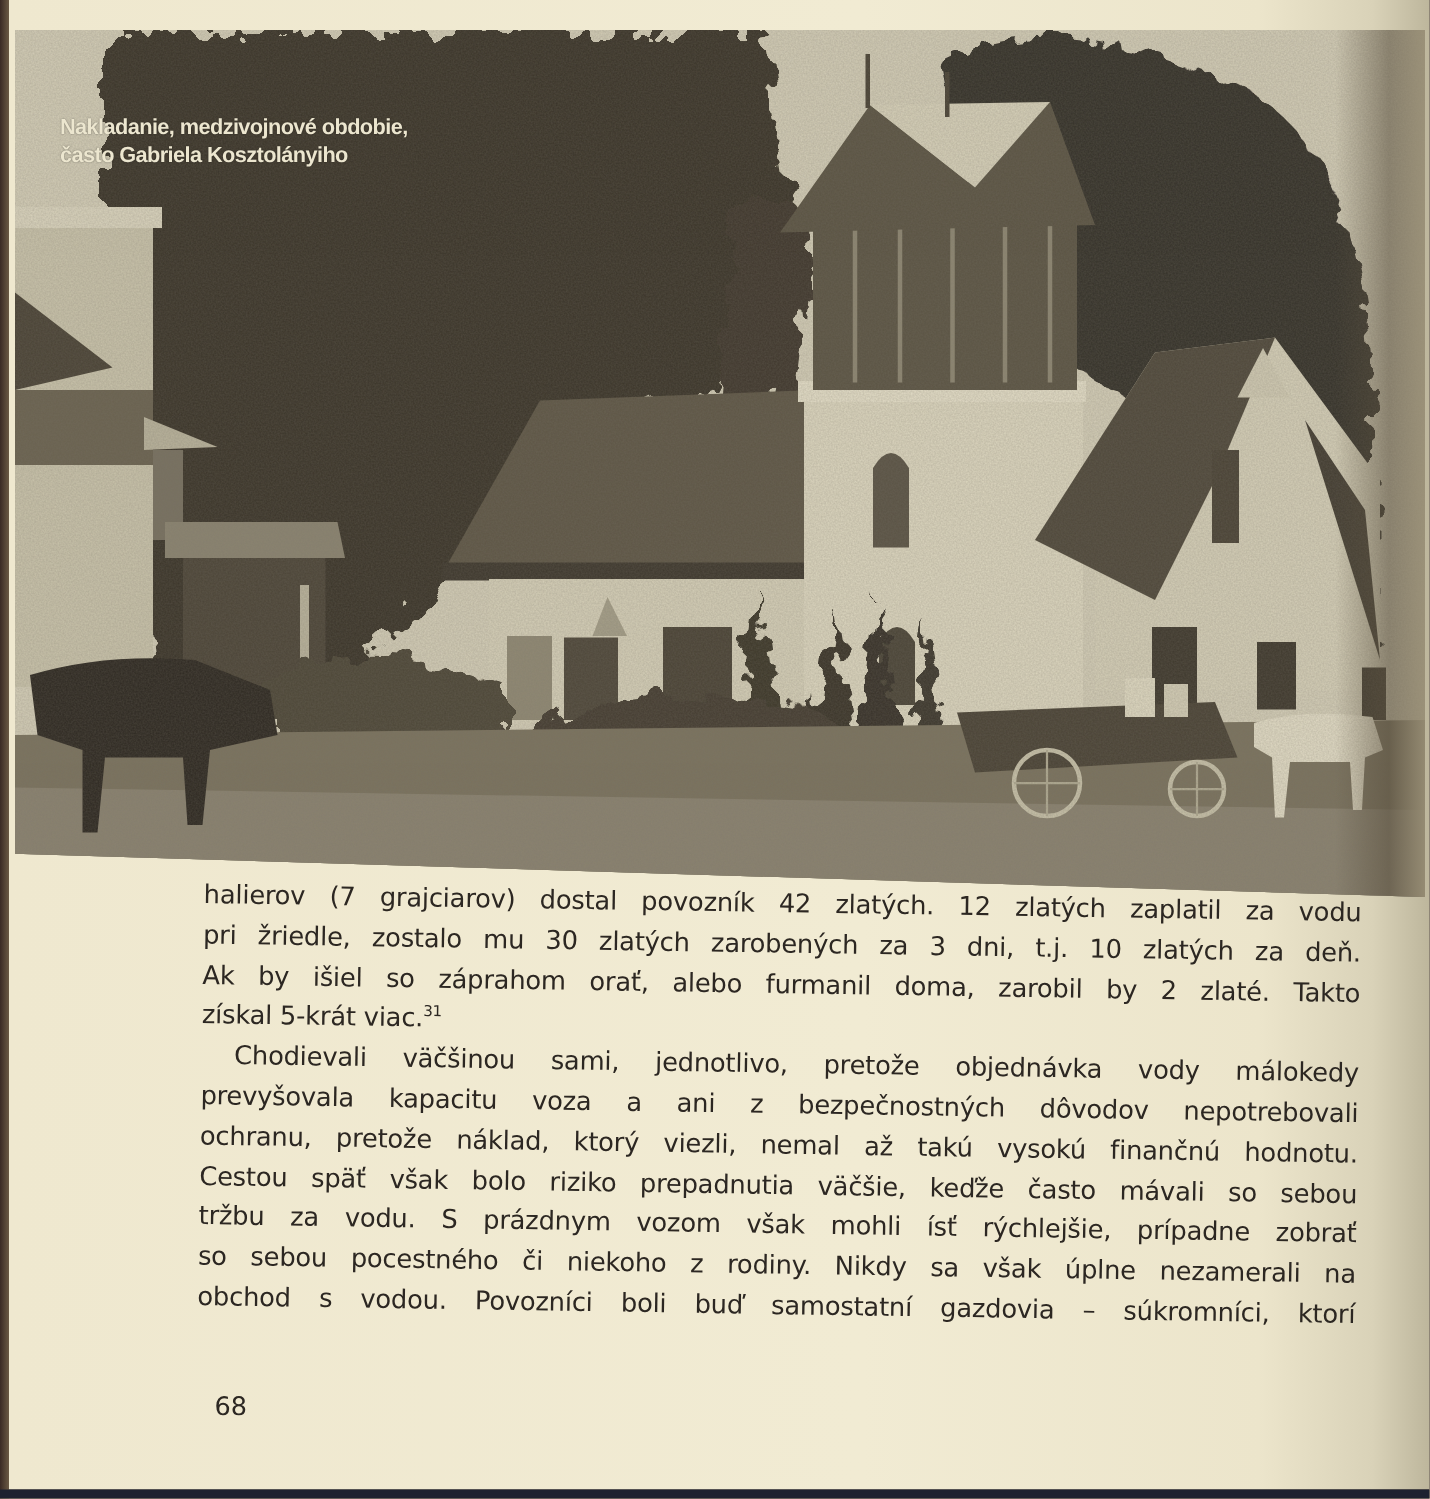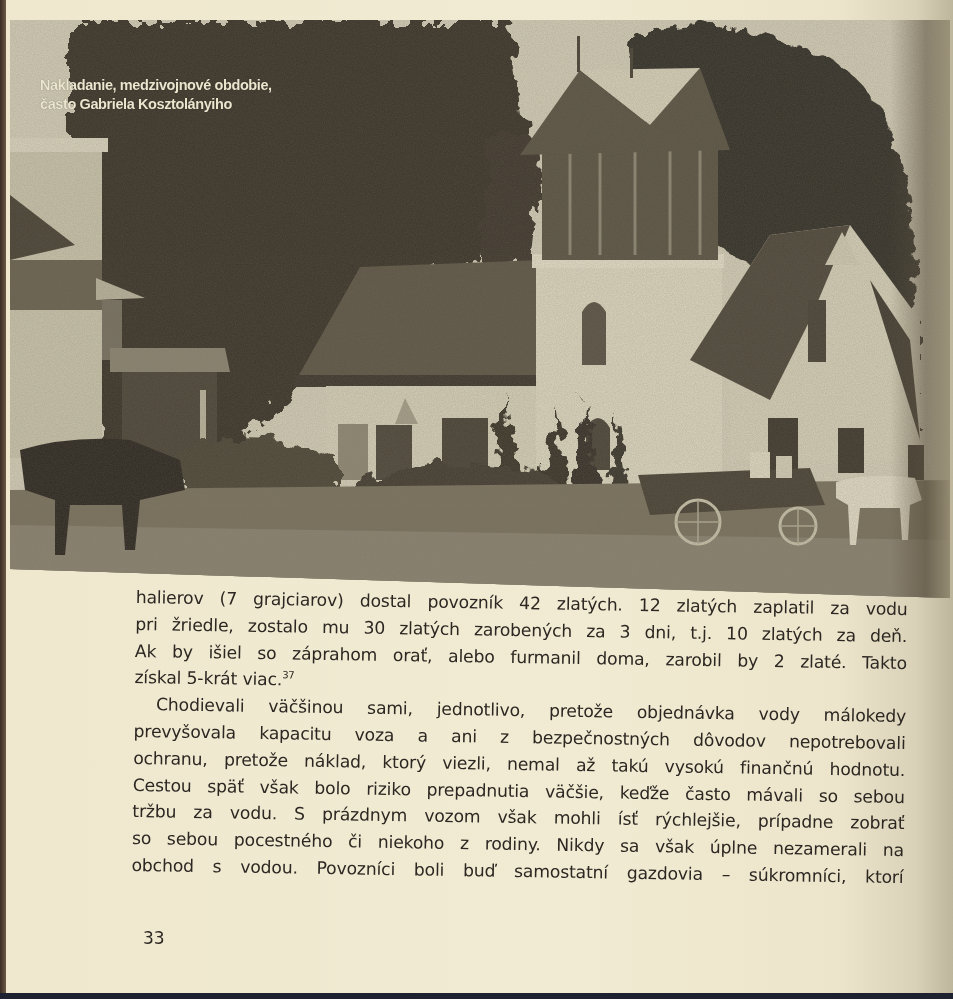--- a/index.html
+++ b/index.html
@@ -210,29 +210,29 @@
       <span>Nakladanie, medzivojnové obdobie,</span>
       <span>často Gabriela Kosztolányiho</span>
     </div>
   </div>
 
   <div class="body-text">
     <div class="paragraph">
       <span class="line">halierov (7 grajciarov) dostal povozník 42 zlatých. 12 zlatých zaplatil za vodu</span>
       <span class="line">pri žriedle, zostalo mu 30 zlatých zarobených za 3 dni, t.j. 10 zlatých za deň.</span>
       <span class="line">Ak by išiel so záprahom orať, alebo furmanil doma, zarobil by 2 zlaté. Takto</span>
-      <span class="line last"><span>získal 5-krát viac.</span><sup class="fn">37</sup></span>
+      <span class="line last"><span>získal 5-krát viac.</span><sup class="fn">31</sup></span>
     </div>
     <div class="paragraph">
       <span class="line indent">Chodievali väčšinou sami, jednotlivo, pretože objednávka vody málokedy</span>
       <span class="line">prevyšovala kapacitu voza a ani z bezpečnostných dôvodov nepotrebovali</span>
       <span class="line">ochranu, pretože náklad, ktorý viezli, nemal až takú vysokú finančnú hodnotu.</span>
       <span class="line">Cestou späť však bolo riziko prepadnutia väčšie, keďže často mávali so sebou</span>
       <span class="line">tržbu za vodu. S prázdnym vozom však mohli ísť rýchlejšie, prípadne zobrať</span>
       <span class="line">so sebou pocestného či niekoho z rodiny. Nikdy sa však úplne nezamerali na</span>
       <span class="line">obchod s vodou. Povozníci boli buď samostatní gazdovia – súkromníci, ktorí</span>
     </div>
   </div>
 
-  <div class="page-number">33</div>
+  <div class="page-number">68</div>
 </div>
 
 <div class="page-bottom-strip"></div>
 
 </body></html>

